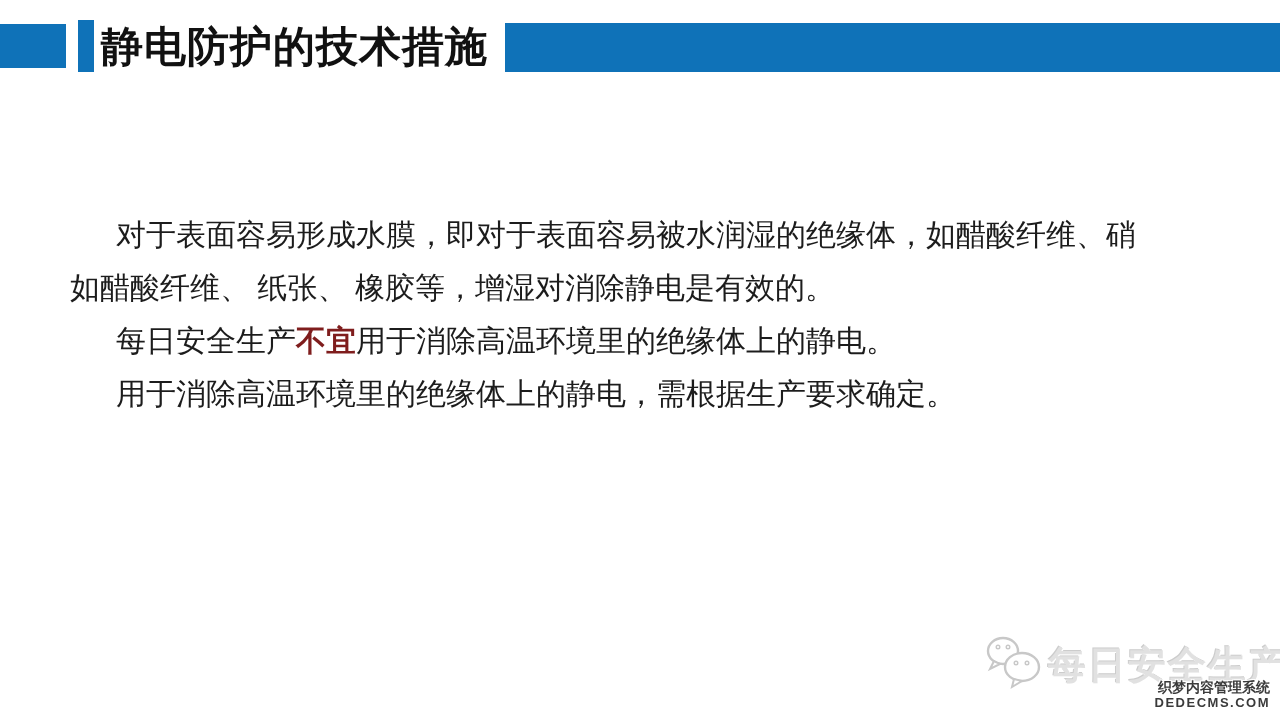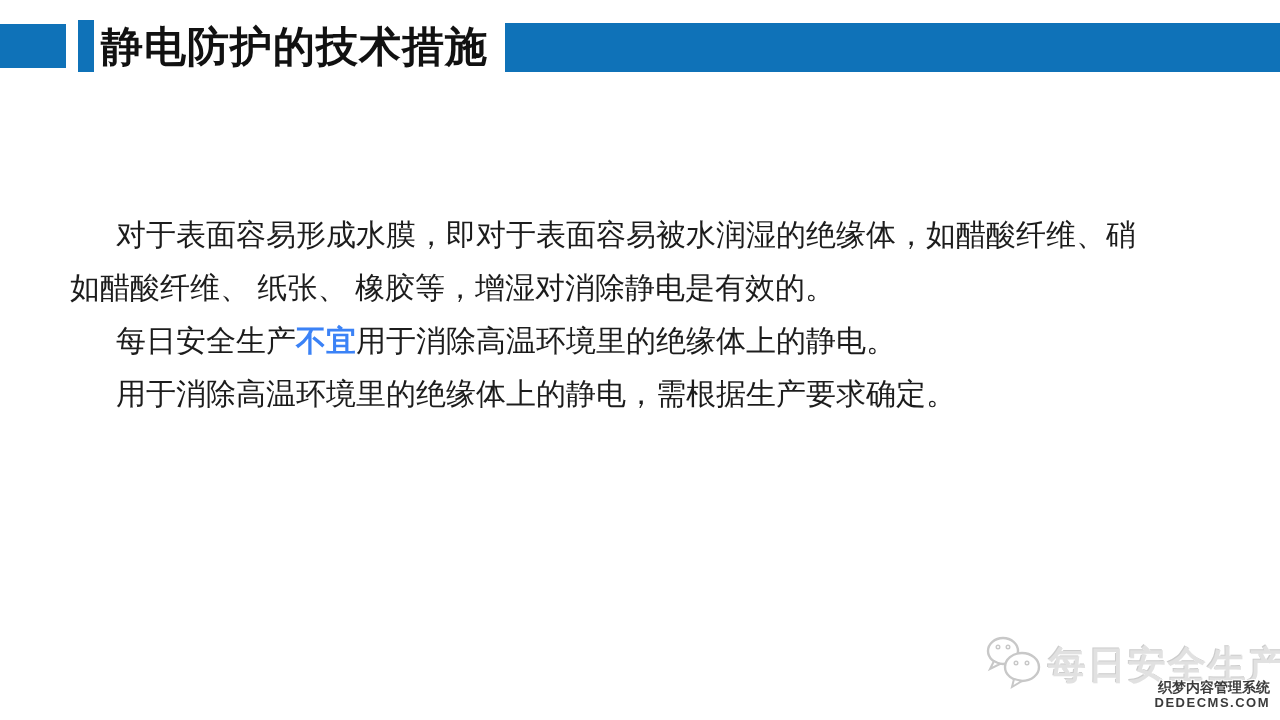--- a/index.html
+++ b/index.html
@@ -66,21 +66,21 @@
     line-height: 53px;
     color: #1c1c1c;
     font-family: Liberation Serif, serif;
   }
   .body-line {
     white-space: nowrap;
     height: 53px;
   }
   .indent { padding-left: 46px; }
   .em-gold {
-    color: #3b82f6;
+    color: #7f1d1d;
     font-weight: bold;
   }
 
   
   .wechat-icon {
     position: absolute;
     left: 983px; top: 634px;
     width: 62px; height: 56px;
   }
   .brand-watermark {

